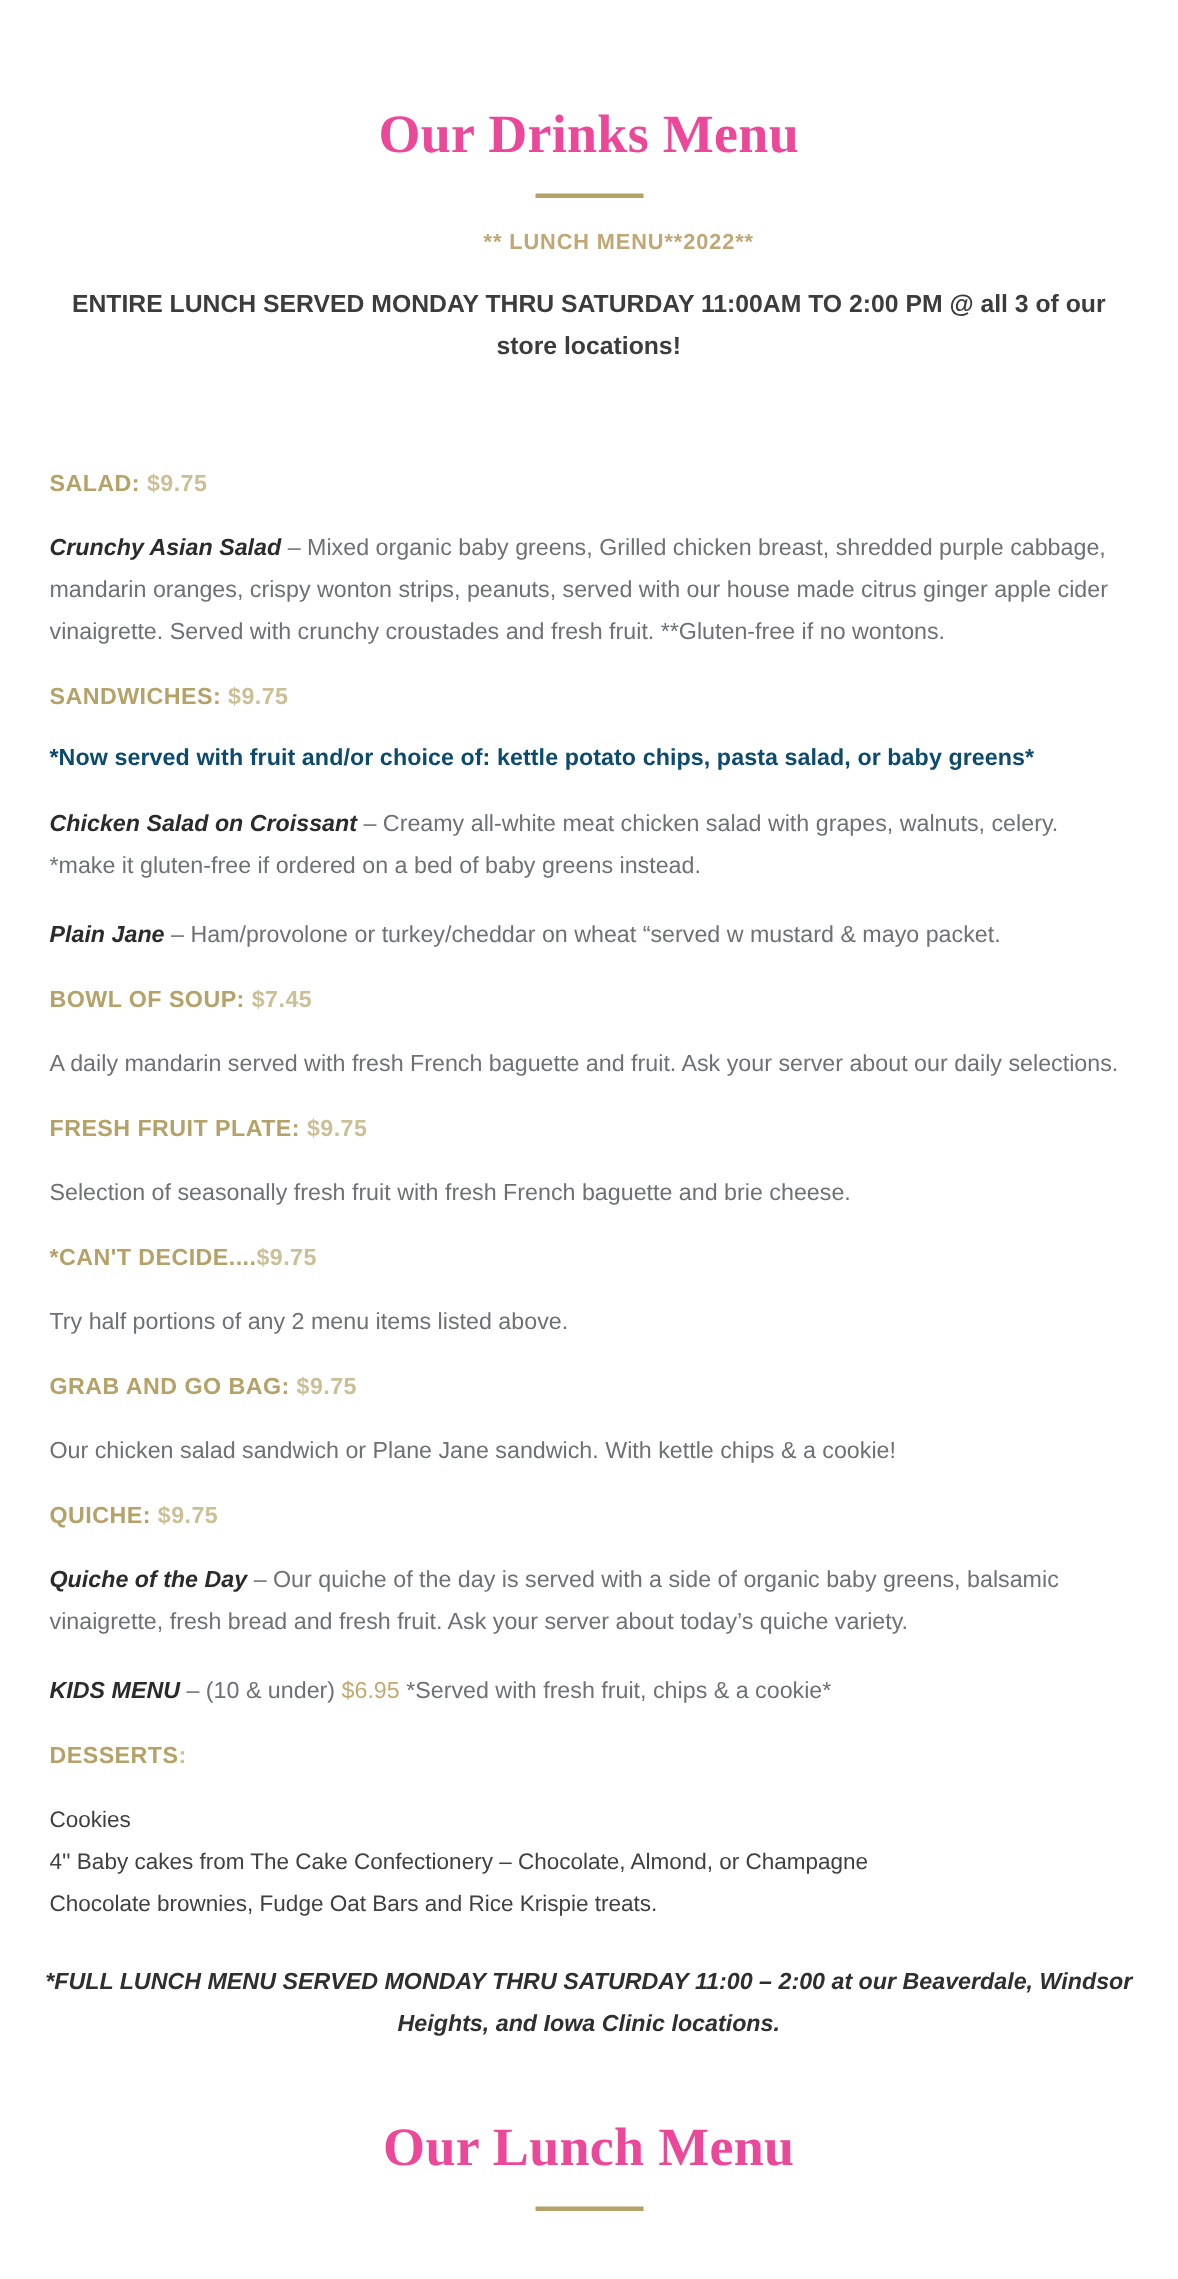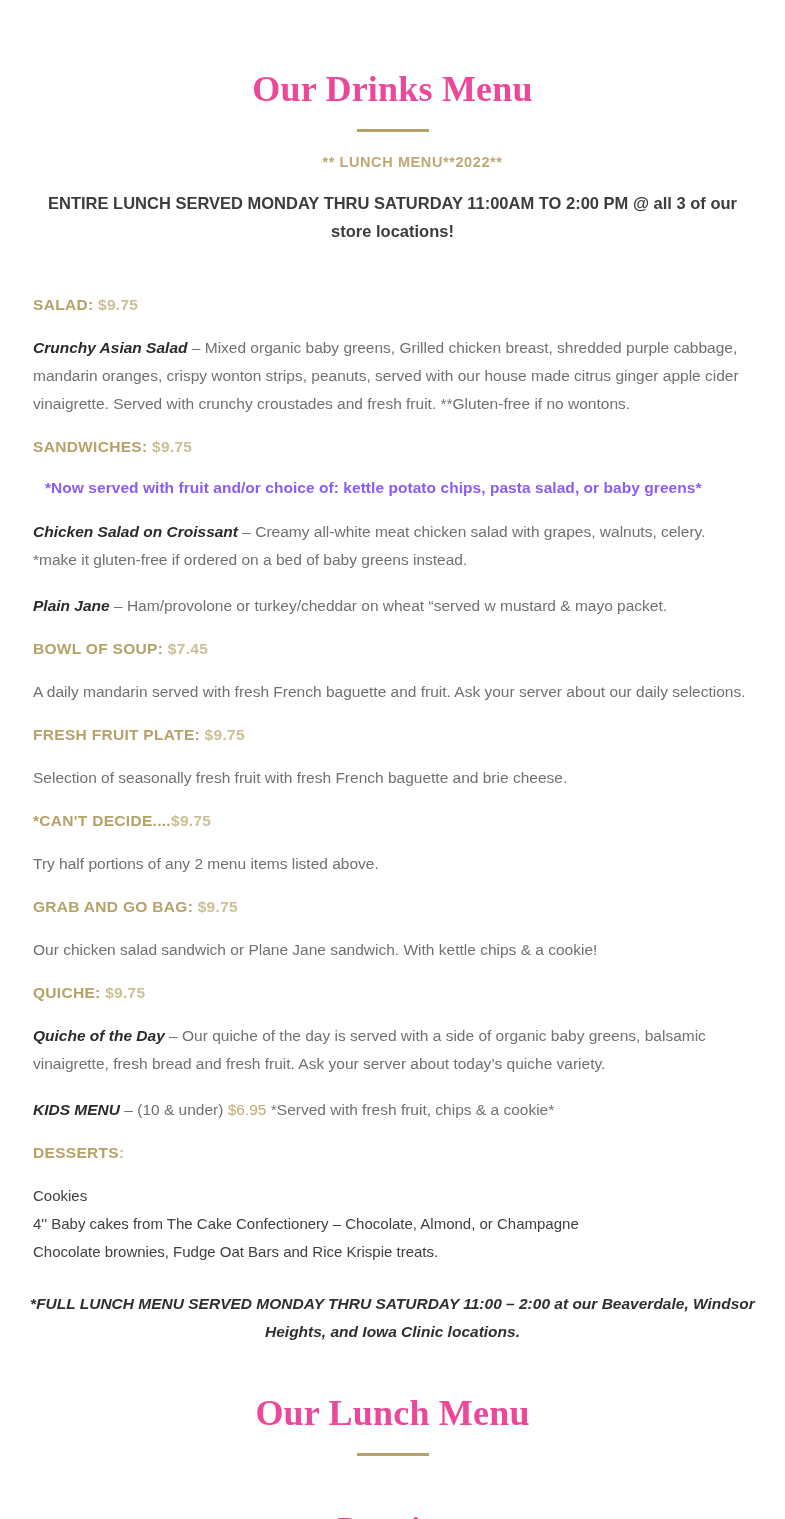--- a/index.html
+++ b/index.html
@@ -44,42 +44,42 @@
     margin: 22px 0 0 0;
     padding-left: 40px;
   }
 
   .intro-bold {
     text-align: center;
     color: #3c3c3c;
     font-weight: bold;
     font-size: 16.5px;
     line-height: 28px;
-    margin: 19px 33px 0 33px;
+    margin: 19px 33px 18px 33px;
   }
 
   
   .menu-body { margin: 0 33px; padding-top: 49px; }
 
   .sec-head {
     font-weight: bold;
     font-size: 15.5px;
     line-height: 22px;
     color: #b5a269;
     letter-spacing: 0.3px;
     margin: 0 0 18px 0;
   }
   .sec-head .price { color: #cbbf96; font-weight: bold; }
 
   .note-bold {
     font-weight: bold;
     font-size: 15.5px;
     line-height: 24px;
-    color: #8b5cf6;
-    margin: 0 0 18px 12px;
+    color: #0c4a6e;
+    margin: 0 0 18px 0;
     letter-spacing: 0.05px;
   }
 
   .item {
     font-size: 15.5px;
     line-height: 28px;
     color: #6e7174;
     margin: 0 0 18px 0;
   }
   .item .name {

